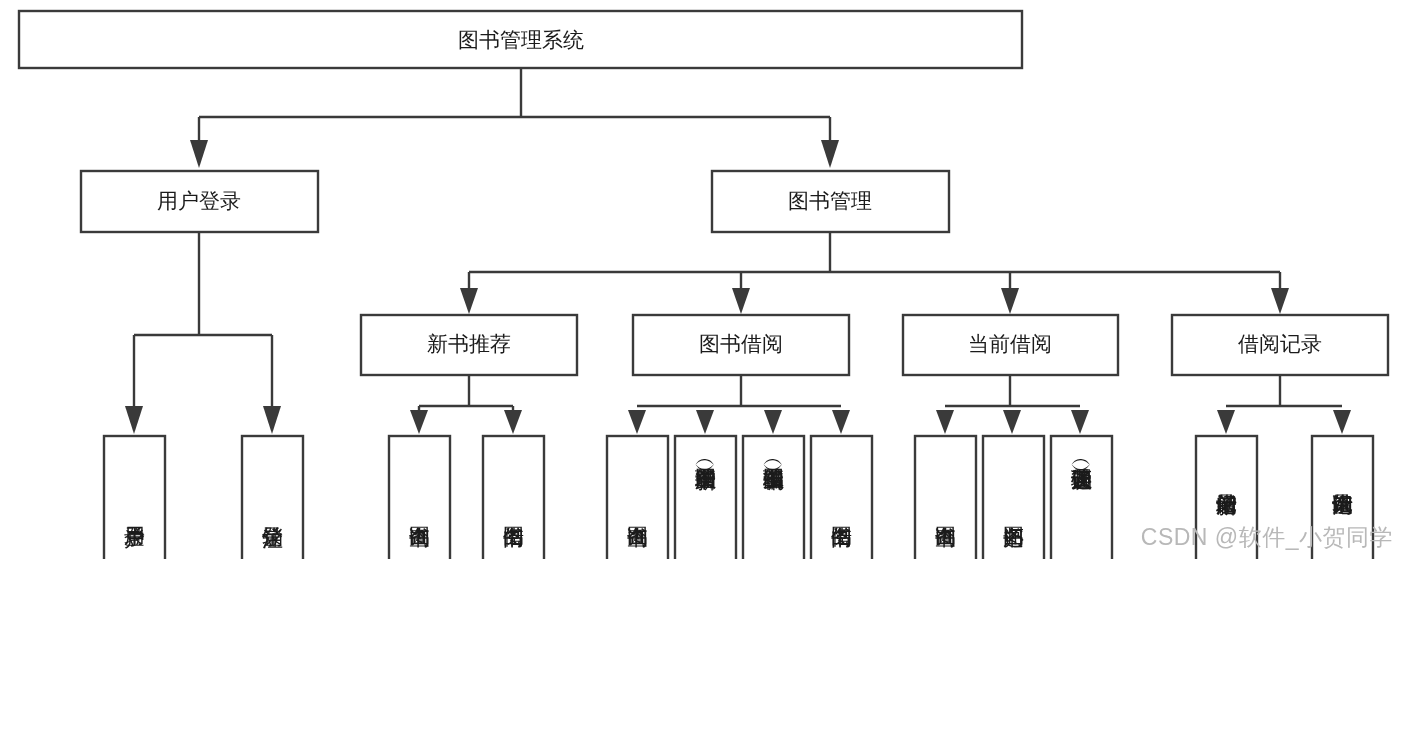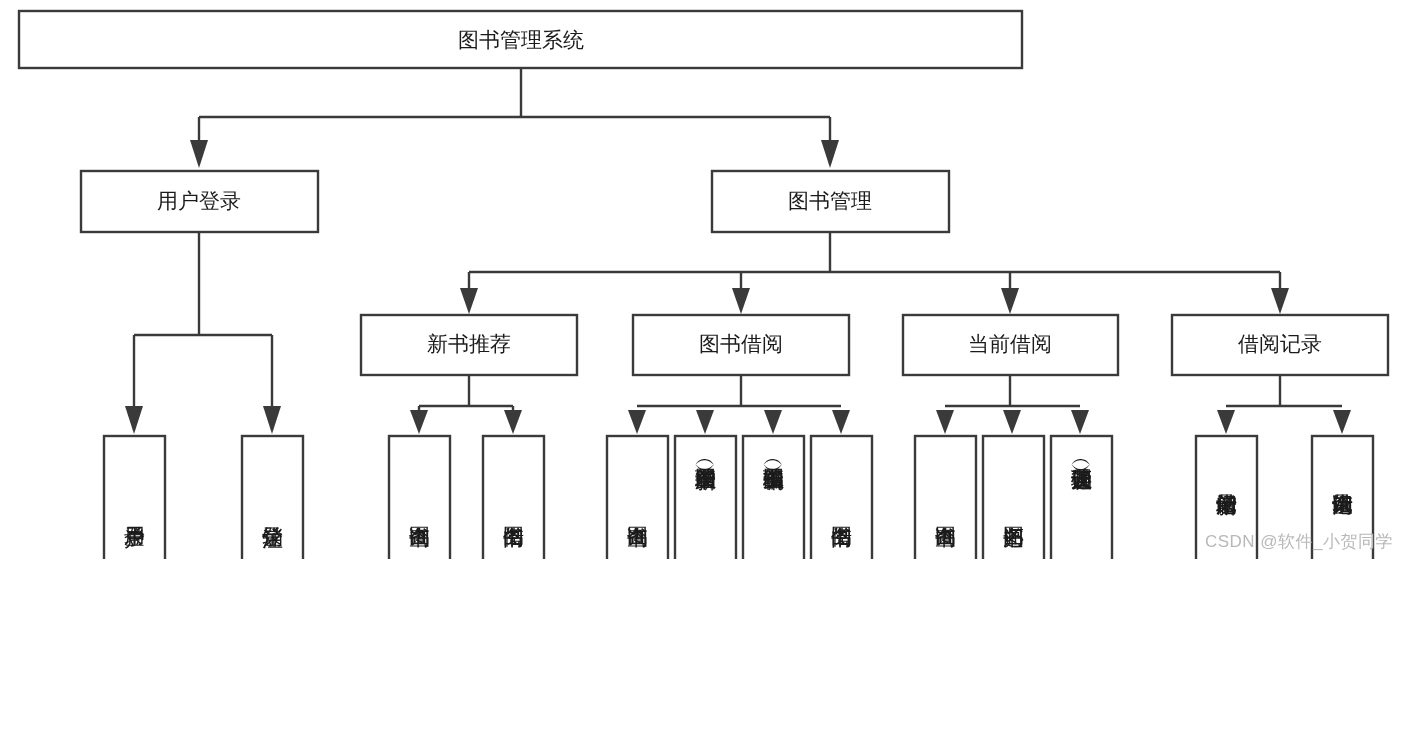--- a/index.html
+++ b/index.html
@@ -51,21 +51,21 @@
     fill: #1b1b1b;
     font-family: "Liberation Sans", "DejaVu Sans", sans-serif;
     font-size: 21px;
     text-anchor: middle;
   }
   .watermark {
     position: absolute;
     right: 12px;
     bottom: 6px;
     font-family: "Liberation Sans", "DejaVu Sans", sans-serif;
-    font-size: 17px;
+    font-size: 23px;
     color: #b8b8b8;
     letter-spacing: 0.5px;
     white-space: nowrap;
     user-select: none;
   }
 </style>
 </head>
 <body>
 
 <div id="diagram-root">

